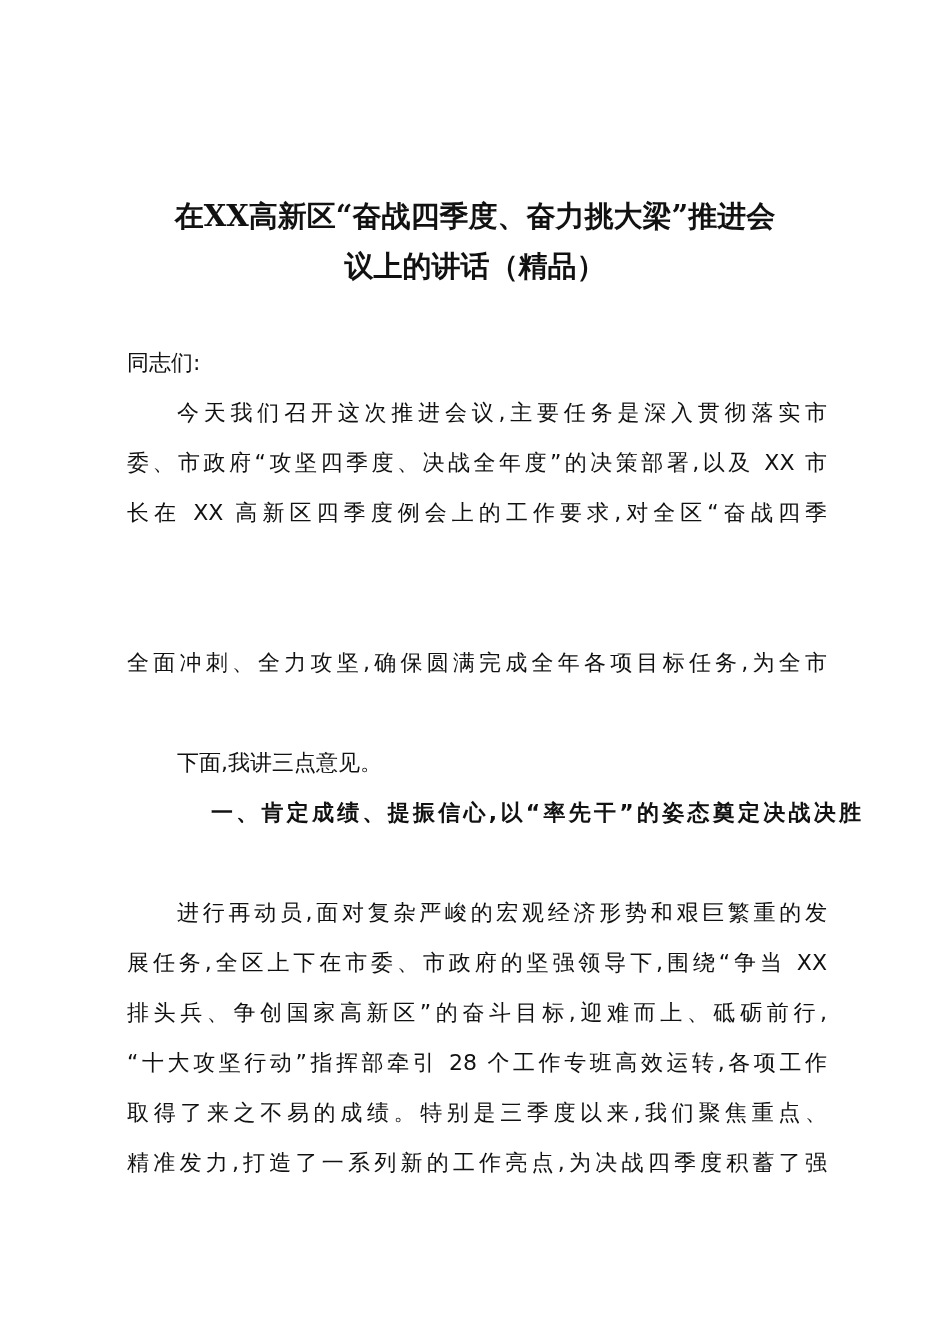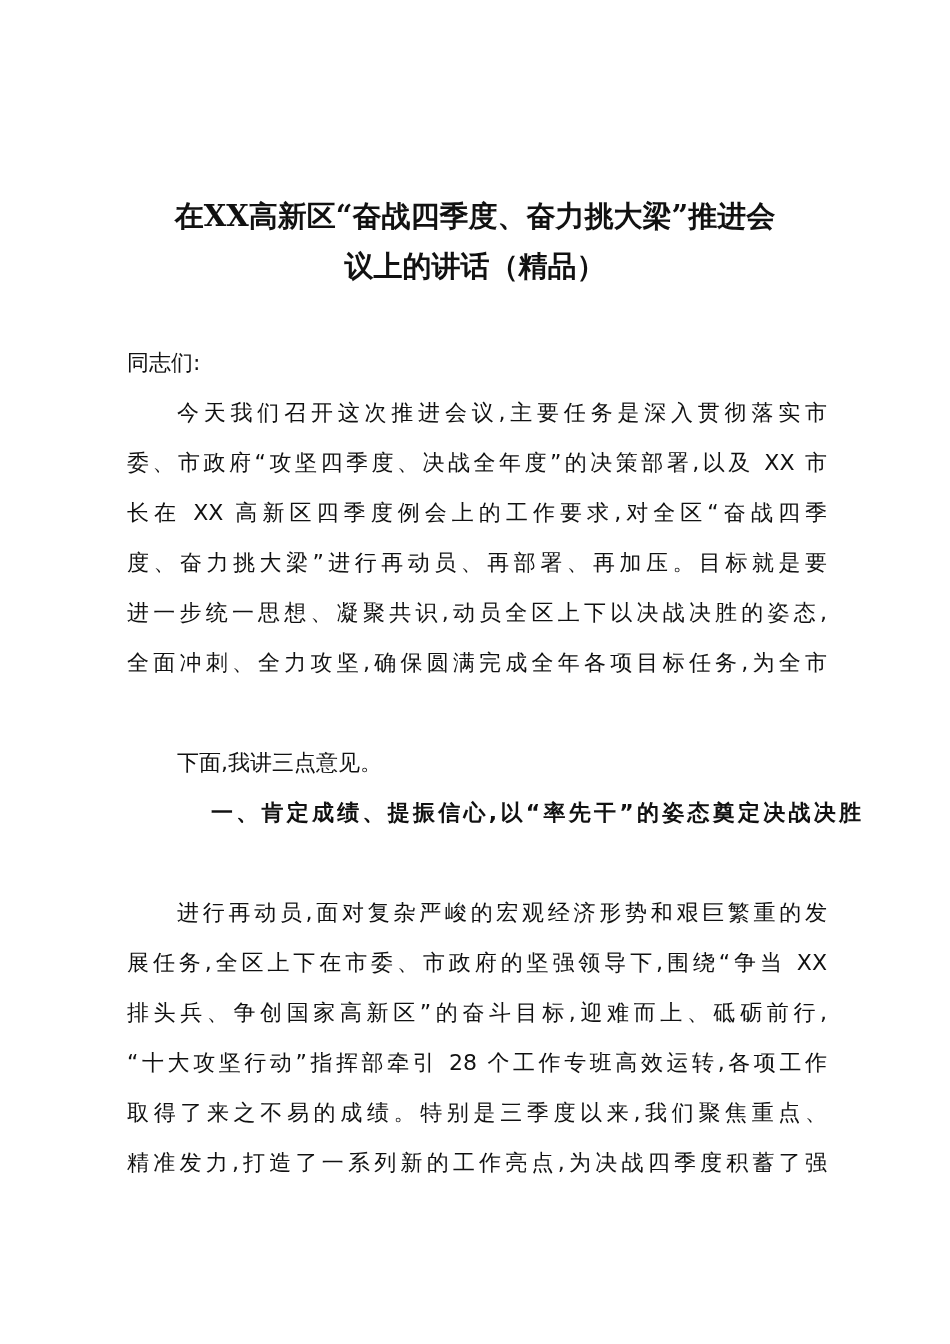--- a/index.html
+++ b/index.html
@@ -25,22 +25,20 @@
 
 <div class="page">
   <div class="title" style="top:197px;">在XX高新区“奋战四季度、奋力挑大梁”推进会</div>
   <div class="title" style="top:247px;">议上的讲话（精品）</div>
 
   <div class="line last" style="top:348px;">同志们:</div>
 
   <div class="line indent" style="top:398px;">今天我们召开这次推进会议,主要任务是深入贯彻落实市</div>
   <div class="line" style="top:448px;">委、市政府“攻坚四季度、决战全年度”的决策部署,以及 XX 市</div>
   <div class="line" style="top:498px;">长在 XX 高新区四季度例会上的工作要求,对全区“奋战四季</div>
-  <div class="line" style="top:548px;">度、奋力挑大梁”进行再动员、再部署、再加压。目标就是要</div>
-  <div class="line" style="top:598px;">进一步统一思想、凝聚共识,动员全区上下以决战决胜的姿态,</div>
   <div class="line" style="top:648px;">全面冲刺、全力攻坚,确保圆满完成全年各项目标任务,为全市</div>
 
   <div class="line indent last" style="top:748px;">下面,我讲三点意见。</div>
 
   <div class="line indent bold" style="top:798px;margin-left:34px;">一、肯定成绩、提振信心,以“率先干”的姿态奠定决战决胜</div>
 
   <div class="line indent" style="top:898px;">进行再动员,面对复杂严峻的宏观经济形势和艰巨繁重的发</div>
   <div class="line" style="top:948px;">展任务,全区上下在市委、市政府的坚强领导下,围绕“争当 XX</div>
   <div class="line" style="top:998px;">排头兵、争创国家高新区”的奋斗目标,迎难而上、砥砺前行,</div>
   <div class="line" style="top:1048px;">“十大攻坚行动”指挥部牵引 28 个工作专班高效运转,各项工作</div>

